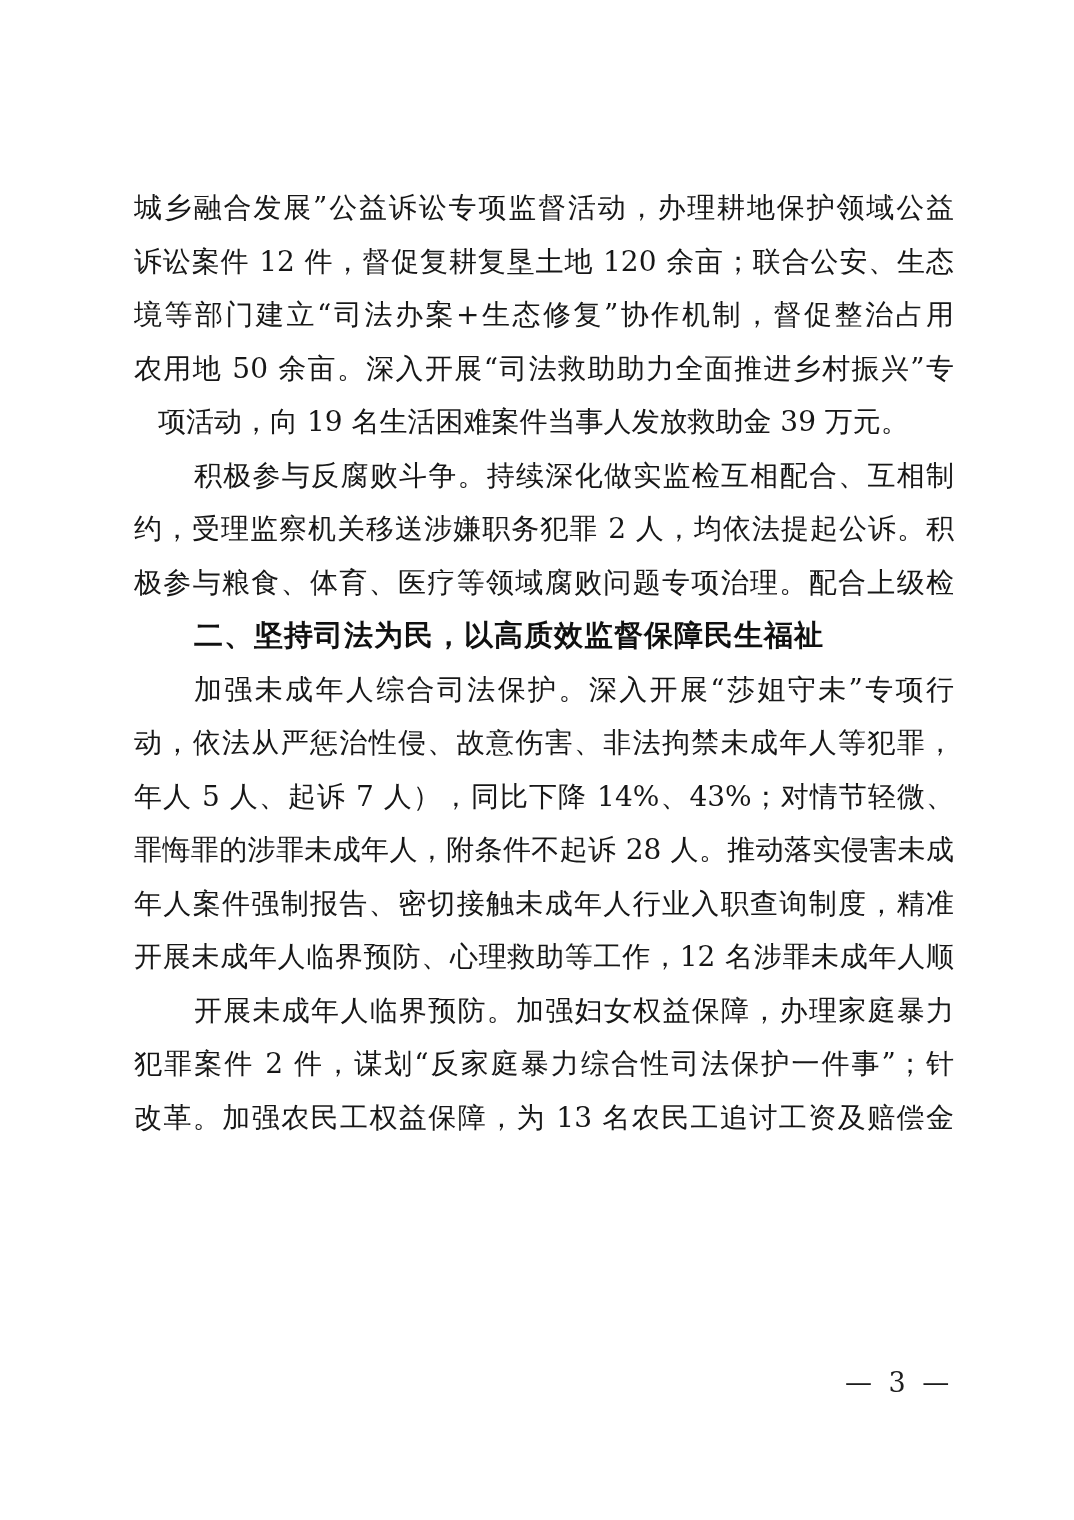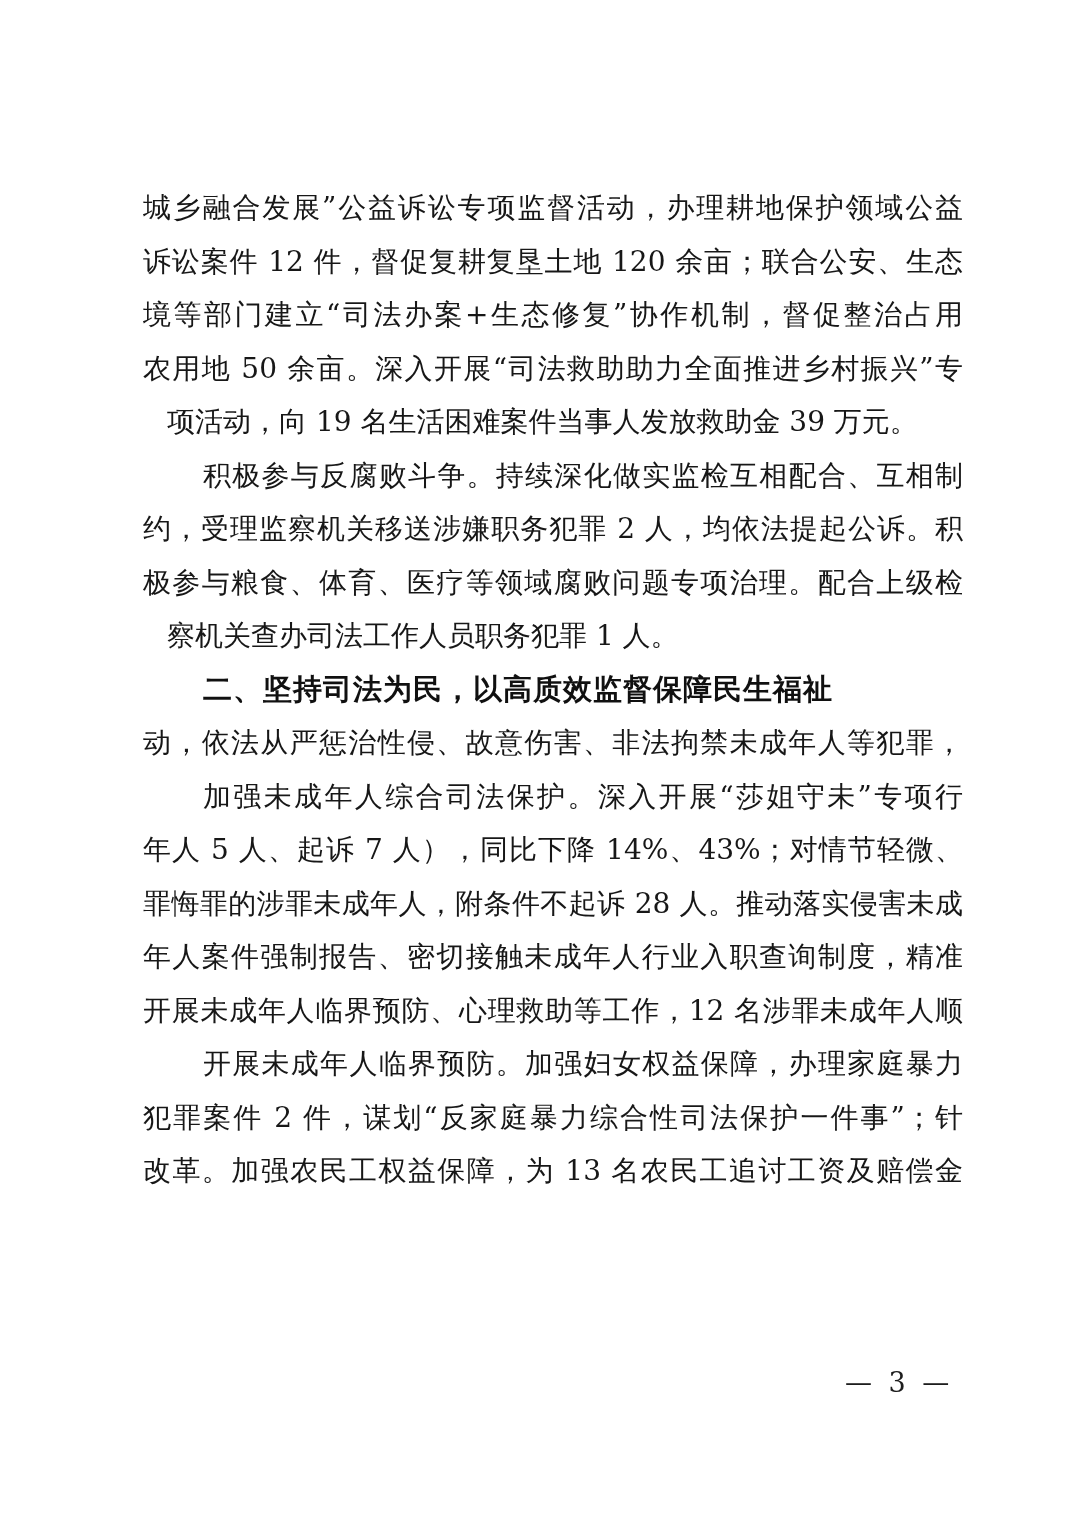--- a/index.html
+++ b/index.html
@@ -6,21 +6,21 @@
   .page {
     position: relative;
     width: 1074px;
     height: 1520px;
     background: #ffffff;
     overflow: hidden;
     font-family: "DejaVu Serif", "Liberation Serif", serif;
   }
   .content {
     position: absolute;
-    left: 143px;
+    left: 134px;
     top: 181px;
     width: 820px;
   }
   .line {
     font-size: 28px;
     line-height: 53.5px;
     height: 53.5px;
     color: #171717;
     text-align: justify;
     text-align-last: justify;
@@ -60,24 +60,23 @@
 <div class="page">
   <div class="content" id="doc">
       <div class="line">城乡融合发展”公益诉讼专项监督活动，办理耕地保护领域公益</div>
       <div class="line">诉讼案件 12 件，督促复耕复垦土地 120 余亩；联合公安、生态环</div>
       <div class="line">境等部门建立“司法办案+生态修复”协作机制，督促整治占用</div>
       <div class="line">农用地 50 余亩。深入开展“司法救助助力全面推进乡村振兴”专</div>
       <div class="line last">项活动，向 19 名生活困难案件当事人发放救助金 39 万元。</div>
       <div class="line indent"><span class="lead">积极参与反腐败斗争。</span>持续深化做实监检互相配合、互相制</div>
       <div class="line">约，受理监察机关移送涉嫌职务犯罪 2 人，均依法提起公诉。积</div>
       <div class="line">极参与粮食、体育、医疗等领域腐败问题专项治理。配合上级检</div>
-      <div class="line last">察机关查办司法工作人员职务犯罪 1 人。</div>
       <div class="heading">二、坚持司法为民，以高质效监督保障民生福祉</div>
+      <div class="line indent"><span class="lead">加强未成年人综合司法保护。</span>深入开展“莎姐守未”专项行</div>
       <div class="line">动，依法从严惩治性侵、故意伤害、非法拘禁未成年人等犯罪，</div>
-      <div class="line indent"><span class="lead">加强未成年人综合司法保护。</span>深入开展“莎姐守未”专项行</div>
       <div class="line">年人 5 人、起诉 7 人），同比下降 14%、43%；对情节轻微、认</div>
       <div class="line">罪悔罪的涉罪未成年人，附条件不起诉 28 人。推动落实侵害未成</div>
       <div class="line">年人案件强制报告、密切接触未成年人行业入职查询制度，精准</div>
       <div class="line">开展未成年人临界预防、心理救助等工作，12 名涉罪未成年人顺</div>
       <div class="line indent"><span class="lead">开展未成年人临界预防。</span>加强妇女权益保障，办理家庭暴力</div>
       <div class="line">犯罪案件 2 件，谋划“反家庭暴力综合性司法保护一件事”；针</div>
       <div class="line">改革。加强农民工权益保障，为 13 名农民工追讨工资及赔偿金</div>
     </div>
   <div class="footer">
     <span>— 3 —</span>

